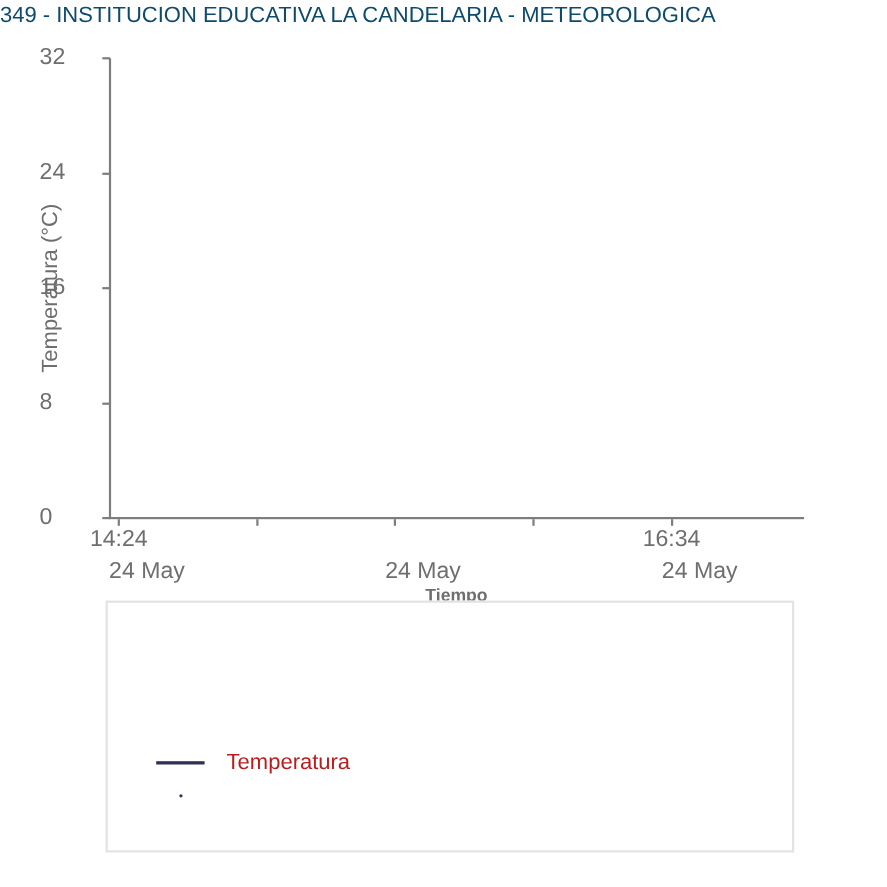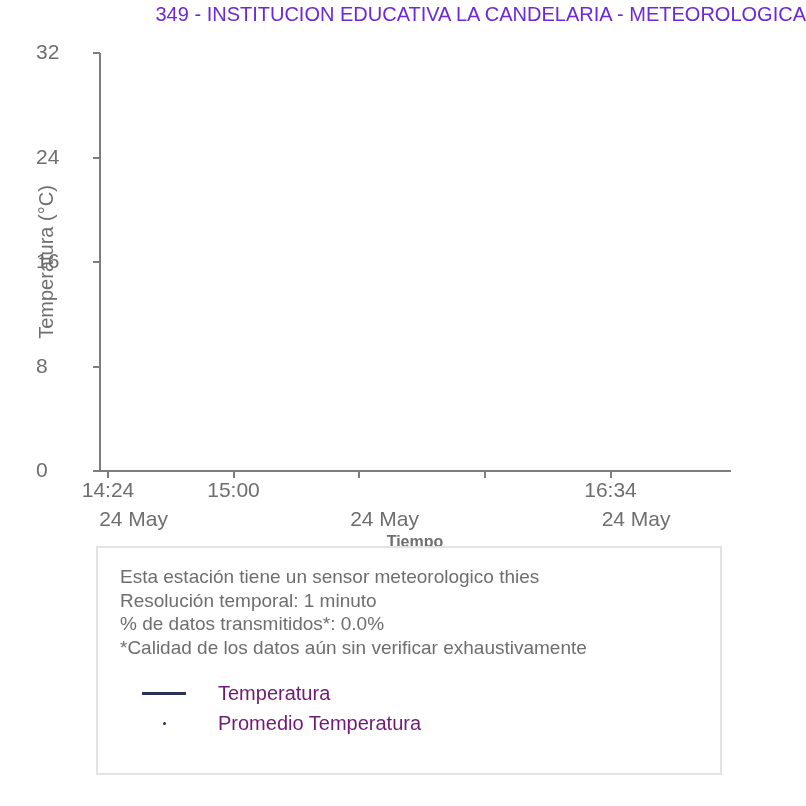--- a/index.html
+++ b/index.html
@@ -13,23 +13,23 @@
     width: 806px;
     height: 806px;
     background: #ffffff;
     overflow: hidden;
   }
   .chart-title {
     position: absolute;
     top: 3px;
     left: 0;
     width: 806px;
-    text-align: right;
+    text-align: left;
     font-size: 20px;
-    color: #6d28d9;
+    color: #0c4a6e;
     white-space: nowrap;
   }
   .y-axis-label {
     position: absolute;
     top: 262px;
     left: 46px;
     transform: translate(-50%, -50%) rotate(-90deg);
     font-size: 20px;
     color: #6e6e6e;
     white-space: nowrap;
@@ -138,23 +138,23 @@
     height: 3px;
     background: #2e3156;
   }
   .swatch-dot {
     width: 3px;
     height: 3px;
     border-radius: 50%;
     background: #2e3156;
   }
   .legend-label {
-    margin-left: 32px;
+    margin-left: 20px;
     font-size: 20px;
-    color: #701a75;
+    color: #b91c1c;
     white-space: nowrap;
   }
   .plot-area {
     position: absolute;
     left: 101px;
     top: 53px;
     width: 630px;
     height: 417px;
     background: #ffffff;
   }
@@ -185,45 +185,37 @@
   <div class="spine-left"></div>
   <div class="spine-bottom"></div>
 
   <div class="xtick-mark" style="left:107px"></div>
   <div class="xtick-mark" style="left:232.5px"></div>
   <div class="xtick-mark" style="left:358px"></div>
   <div class="xtick-mark" style="left:483.5px"></div>
   <div class="xtick-mark" style="left:609.5px"></div>
 
   <div class="xtick-time" style="left:48px">14:24</div>
-  <div class="xtick-time" style="left:173.5px">15:00</div>
   <div class="xtick-time" style="left:550.5px">16:34</div>
 
   <div class="xtick-date" style="left:48px">24 May</div>
   <div class="xtick-date" style="left:299px">24 May</div>
   <div class="xtick-date" style="left:550.5px">24 May</div>
 
   <div class="x-axis-label">Tiempo</div>
 
   <div class="info-box">
-    <div class="info-lines">
-      <div class="info-line">Esta estación tiene un sensor meteorologico thies</div>
-      <div class="info-line">Resolución temporal: 1 minuto</div>
-      <div class="info-line">% de datos transmitidos*: 0.0%</div>
-      <div class="info-line">*Calidad de los datos aún sin verificar exhaustivamente</div>
-    </div>
 
     <div class="legend-row legend-row-temperatura">
       <span class="swatch-slot">
         <span class="swatch-line"></span>
       </span>
       <span class="legend-label">Temperatura</span>
     </div>
 
     <div class="legend-row legend-row-promedio">
       <span class="swatch-slot">
         <span class="swatch-dot"></span>
       </span>
-      <span class="legend-label">Promedio Temperatura</span>
     </div>
   </div>
 
 </div>
 
 </body></html>

